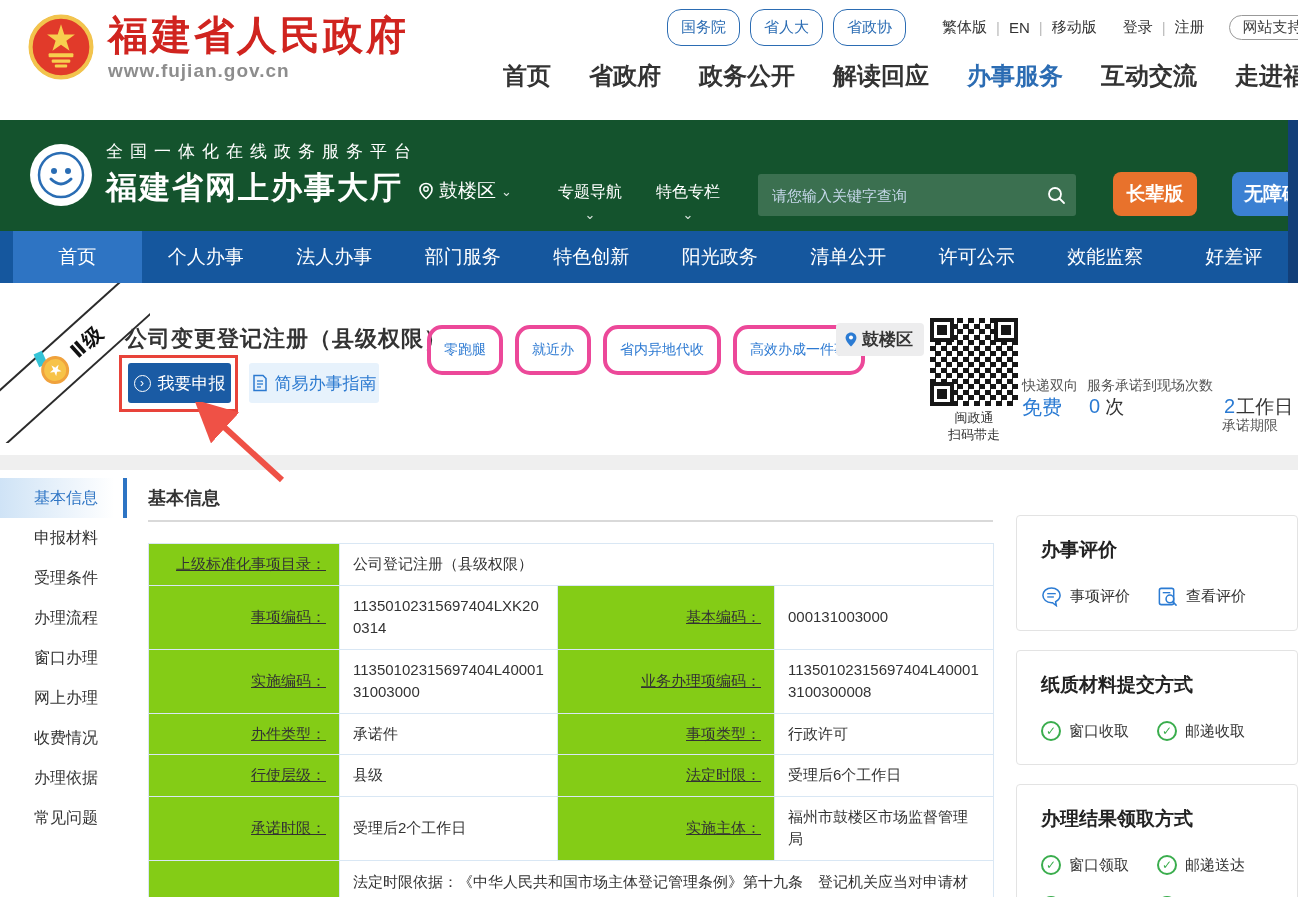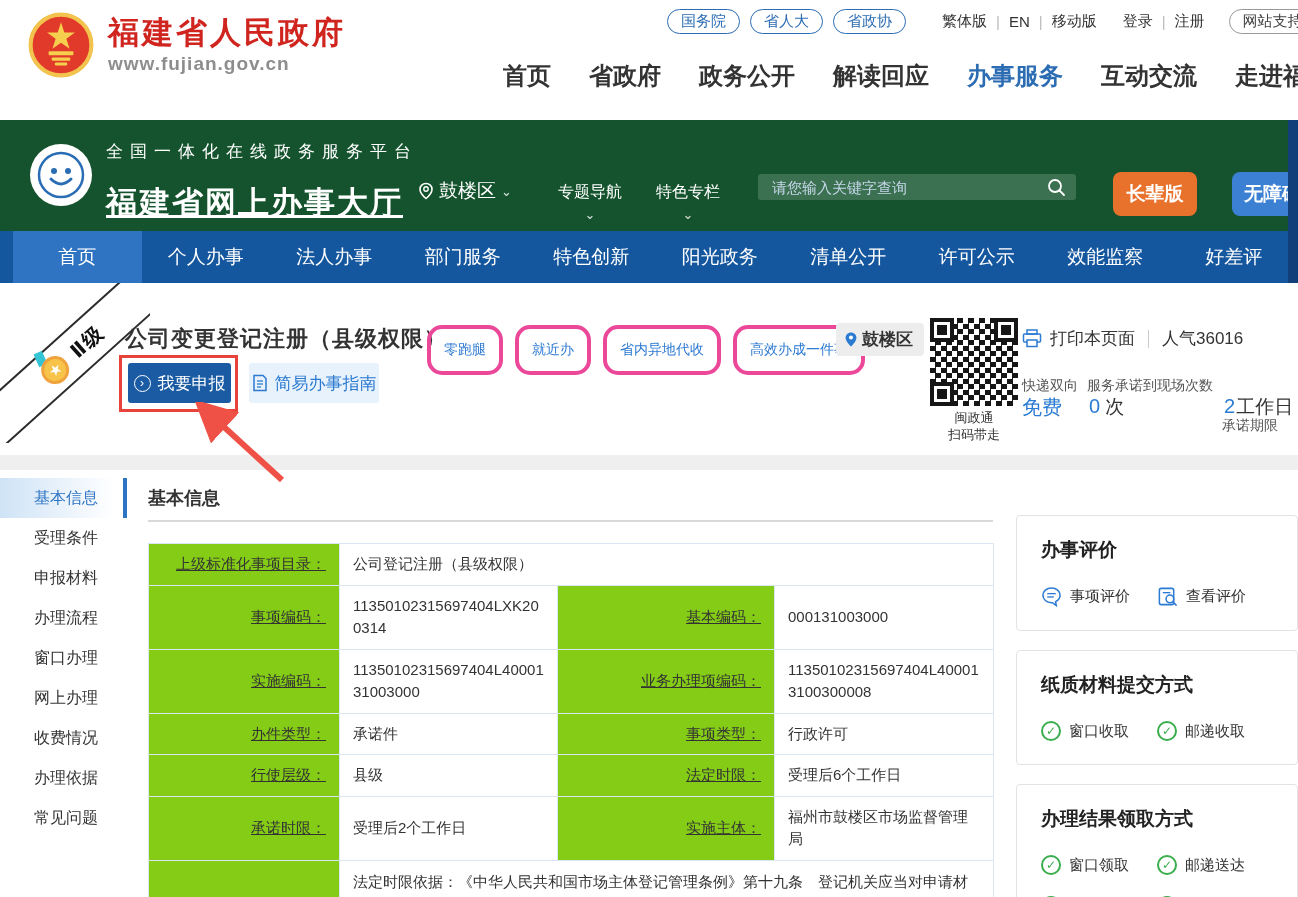--- a/index.html
+++ b/index.html
@@ -4,44 +4,44 @@
 <style>
   * { margin:0; padding:0; box-sizing:border-box; }
   html,body { background:#fff; }
   body { font-family:"Liberation Sans","DejaVu Sans",sans-serif; }
   #page { position:relative; width:1298px; height:897px; background:#fff; overflow:hidden; }
 
   
   .header { position:absolute; left:0; top:0; width:1298px; height:120px; background:#fff; }
   .logo-block { position:absolute; left:28px; top:12px; display:flex; align-items:center; gap:14px; cursor:pointer; }
   .emblem { width:66px; height:66px; }
-  .site-name { color:#d0241f; font-size:31px; font-weight:bold; letter-spacing:3px; line-height:1.15; }
+  .site-name { color:#d0241f; font-size:40px; font-weight:bold; letter-spacing:3px; line-height:1.15; }
   .site-url { color:#8d8d8d; font-size:19px; font-weight:bold; letter-spacing:1px; margin-top:2px; }
 
   .top-utility { position:absolute; left:667px; top:9px; display:flex; align-items:center; white-space:nowrap; font-size:15px; color:#333; }
-  .pill-blue { border:1px solid #2b6cb3; color:#2b6cb3; border-radius:14px; padding:2px 13px; margin-right:10px; cursor:pointer;text-align:right; }
+  .pill-blue { border:1px solid #2b6cb3; color:#2b6cb3; border-radius:14px; padding:8px 13px; margin-right:10px; cursor:pointer;text-align:right; }
   .pill-gray { border:1px solid #999; color:#444; border-radius:14px; padding:2px 13px; margin-left:24px; cursor:pointer; }
   .util-sep { color:#bbb; margin:0 9px; }
   .util-link { cursor:pointer; color:#333; }
   .util-space { width:26px; }
 
   .top-nav { position:absolute; left:503px; top:60px; display:flex; gap:38px; font-size:24px; font-weight:bold; color:#333; white-space:nowrap; }
   .top-nav span { cursor:pointer; }
   .top-nav .active { color:#2b6cb3; }
 
   
   .banner { position:absolute; left:0; top:120px; width:1298px; height:111px; background:#14532d; }
   .hall-logo { position:absolute; left:30px; top:24px; width:62px; height:62px; border-radius:50%; background:#fff; display:flex; align-items:center; justify-content:center; cursor:pointer; }
   .hall-text { position:absolute; left:106px; top:20px; color:#fff; cursor:pointer; }
   .hall-line1 { font-size:17px; letter-spacing:7px; }
-  .hall-line2 { font-size:31px; font-weight:bold; letter-spacing:2px; margin-top:19px;text-decoration:underline; }
+  .hall-line2 { font-size:31px; font-weight:bold; letter-spacing:2px; margin-top:4px; }
   .banner-loc { position:absolute; left:418px; top:58px; color:#fff; font-size:19px; display:flex; align-items:center; gap:5px; cursor:pointer; }
   .banner-menu { position:absolute; top:62px; color:#fff; font-size:16px; display:flex; align-items:center; gap:4px; cursor:pointer;flex-direction:column; }
   .chev { font-size:13px; opacity:.85; }
-  .banner-search { position:absolute; left:758px; top:54px; width:318px; height:26px; background:rgba(255,255,255,.17); border-radius:3px; display:flex; align-items:center; }
+  .banner-search { position:absolute; left:758px; top:54px; width:318px; height:42px; background:rgba(255,255,255,.17); border-radius:3px; display:flex; align-items:center; }
   .banner-search input { flex:1; background:transparent; border:none; outline:none; color:#fff; font-size:15px; padding:0 14px; font-family:inherit; }
   .banner-search input::placeholder { color:#c6d8ea; }
   .search-btn { width:40px; height:42px; display:flex; align-items:center; justify-content:center; cursor:pointer; }
   .elder-btn { position:absolute; left:1113px; top:52px; width:84px; height:44px; background:#e8722c; border-radius:8px; color:#fff; font-size:19px; font-weight:bold; display:flex; align-items:center; justify-content:center; cursor:pointer; }
   .access-btn { position:absolute; left:1232px; top:52px; width:120px; height:44px; background:#3b80d2; border-radius:8px; color:#fff; font-size:19px; font-weight:bold; display:flex; align-items:center; padding-left:12px; cursor:pointer; }
   .edge-strip { position:absolute; right:0; top:120px; width:10px; height:163px; background:#123f79; z-index:6; }
 
   
   .mainnav { position:absolute; left:0; top:231px; width:1298px; height:52px; background:#15579e; display:flex; padding-left:13px; }
   .mainnav span { flex:1; text-align:center; line-height:52px; color:#fff; font-size:19px; cursor:pointer; }
@@ -272,52 +272,42 @@
     <div class="qr">
       <span class="f f1"></span>
         <span class="f f2"></span>
         <span class="f f3"></span>
     </div>
     <div class="qr-caption">
       <div>闽政通</div>
       <div>扫码带走</div>
     </div>
 
-    <div class="print-row">
-      <svg width="20" height="19" viewBox="0 0 20 19">
-        <rect x="5" y="1" width="10" height="4" fill="none" stroke="#2b7bd3" stroke-width="1.5"></rect>
-        <rect x="1.5" y="5" width="17" height="8" rx="1" fill="none" stroke="#2b7bd3" stroke-width="1.5"></rect>
-        <rect x="5" y="11" width="10" height="6.5" fill="#fff" stroke="#2b7bd3" stroke-width="1.5"></rect>
-      </svg>
-      <span class="print-label">打印本页面</span>
-      <span class="v-sep"></span>
-      <span>人气36016</span>
-    </div>
 
     <span class="stat-label" style="left:1022px;">快递双向</span>
     <span class="stat-label" style="left:1087px;">服务承诺到现场次数</span>
     <span class="stat-label" style="left:1222px;margin-top:40px;">承诺期限</span>
 
     <span class="stat-value" style="left:1022px;">
       <span class="stat-num">免费</span>
     </span>
     <span class="stat-value" style="left:1089px;">
       <span class="stat-num">0</span><span class="stat-unit">次</span>
     </span>
     <span class="stat-value" style="left:1224px;">
       <span class="stat-num">2</span><span class="stat-unit" style="margin-left:1px;">工作日</span>
     </span>
   </div>
 
   <div class="divider-band"></div>
 
   <div class="sidebar">
     <div class="side-item active">基本信息</div>
+    <div class="side-item">申报材料</div>
     <div class="side-item">受理条件</div>
-    <div class="side-item">申报材料</div>
     <div class="side-item">办理流程</div>
     <div class="side-item">窗口办理</div>
     <div class="side-item">网上办理</div>
     <div class="side-item">收费情况</div>
     <div class="side-item">办理依据</div>
     <div class="side-item">常见问题</div>
   </div>
 
   <div class="content-main">
     <div class="section-title">基本信息</div>

